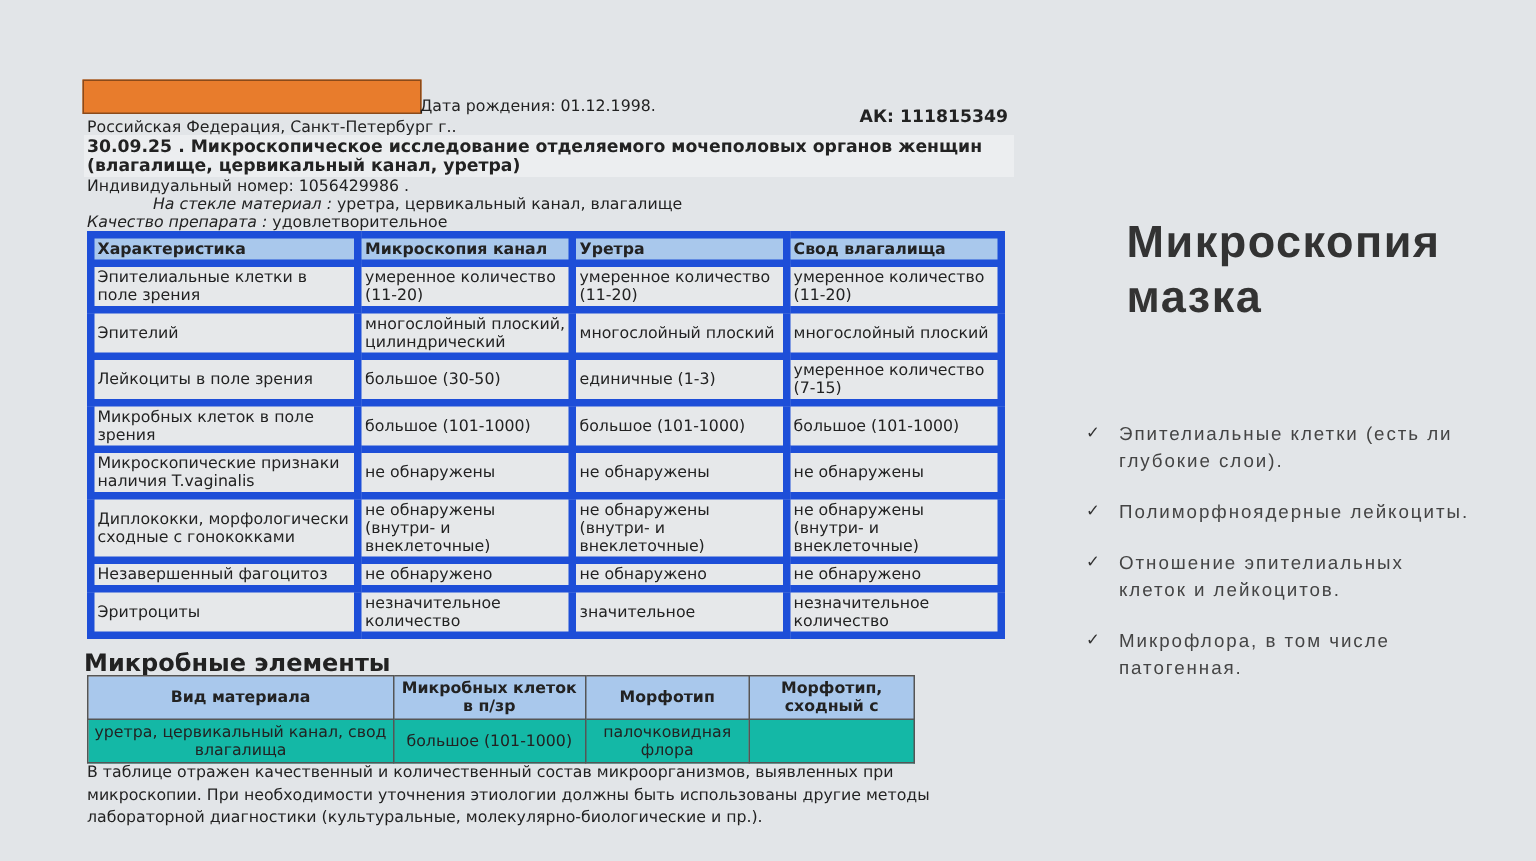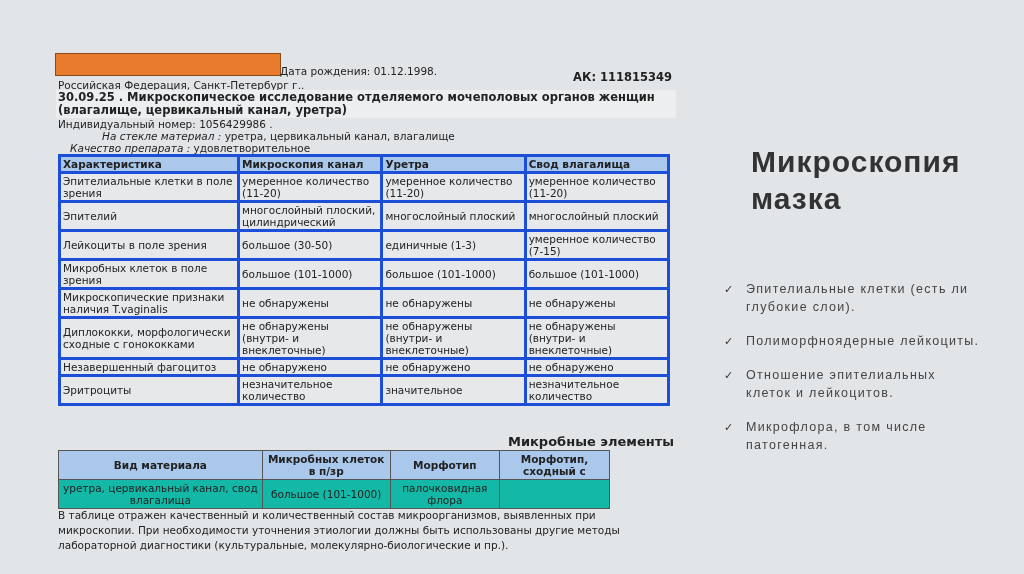--- a/index.html
+++ b/index.html
@@ -7,28 +7,28 @@
          font-family:"DejaVu Sans", sans-serif; color:#222; }
   .doc { position:absolute; left:56px; top:52px; width:618px; font-size:10.5px; line-height:12px; }
   .redact { position:absolute; left:55px; top:53px; width:224px; height:21px; background:#e87c2c; border:1px solid #8a4a1a; }
   .line { white-space:nowrap; }
   .dob { position:absolute; left:224px; top:13px; }
   .ak { position:absolute; right:2px; top:19px; font-weight:bold; font-size:11.5px; }
   .r1 { position:absolute; left:2px; top:27px; }
   .title { position:absolute; left:0; top:38px; width:616px; font-weight:bold; font-size:11.5px; line-height:13px; background:#eceef0; padding:1px 2px; }
   .indiv { position:absolute; left:2px; top:66px; }
   .glass { position:absolute; left:2px; top:78px;margin-left:44px; }
-  .quality { position:absolute; left:14px; top:90px; }
+  .quality { position:absolute; left:2px; top:90px; }
   .it { font-style:italic; }
   table { border-collapse:collapse; }
   .t1 { position:absolute; left:2px; top:102px; width:612px; font-size:10.5px; }
-  .t1 th, .t1 td { border:3px solid #1d4ed8; padding:1px 2px; text-align:left; vertical-align:middle; line-height:12px; }
+  .t1 th, .t1 td { border:5px solid #1d4ed8; padding:1px 2px; text-align:left; vertical-align:middle; line-height:12px; }
   .t1 th { background:#a9c8ec; font-weight:bold; }
   .t1 td { background:#e6e8ea; }
-  .micro-title { position:absolute; left:0; top:384px; width:618px; text-align:right; font-weight:bold; font-size:13px; }
+  .micro-title { position:absolute; left:0; top:384px; width:618px; text-align:left; font-weight:bold; font-size:16px; }
   .t2 { position:absolute; left:2px; top:398px; width:552px; font-size:10.5px; }
   .t2 th, .t2 td { border:1px solid #555; padding:1px 3px; text-align:center; line-height:12px; }
   .t2 th { background:#a9c8ec; font-weight:bold; height:26px; }
   .t2 td { background:#14b8a6; height:26px; }
   .note { position:absolute; left:2px; top:456px; width:616px; line-height:15px; font-size:10.5px; }
   .slide-title { position:absolute; left:751px; top:143px; font-family:"Liberation Sans", sans-serif; font-weight:bold;
                  font-size:30px; line-height:37px; color:#333; letter-spacing:1px; }
   .bullets { position:absolute; left:724px; top:280px; width:260px; font-family:"Liberation Sans", sans-serif;
              font-size:12.5px; color:#444; letter-spacing:1.3px; line-height:18px; }
   .bullet { display:flex; margin-bottom:16px; }

